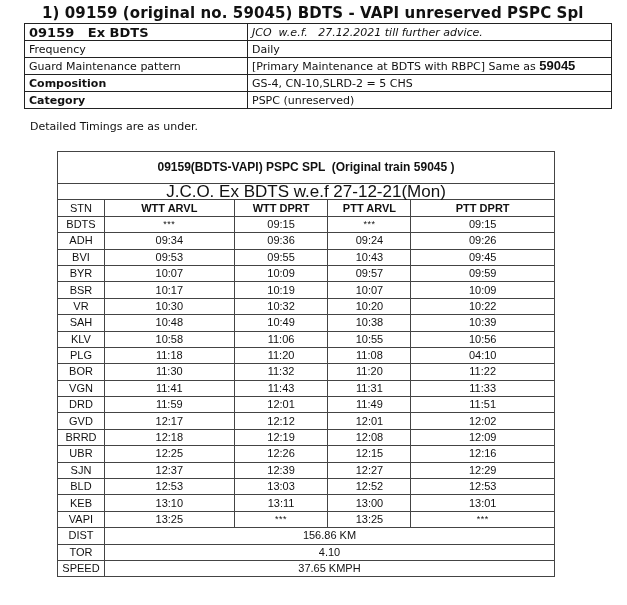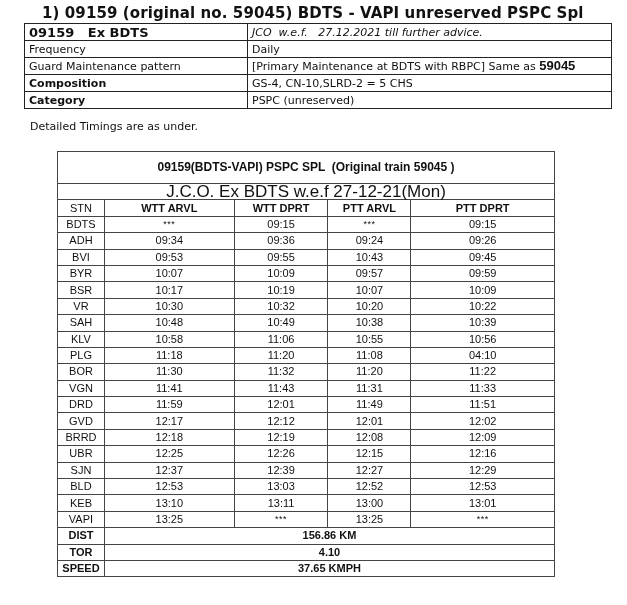--- a/index.html
+++ b/index.html
@@ -27,21 +27,21 @@
 
   #tt {
     position:absolute; left:57px; top:151px; width:498px;
     border-collapse:collapse; font-size:11px; text-align:center;
   }
   #tt td, #tt th { border:1px solid #444; padding:0; line-height:15px; height:15.4px; white-space:nowrap; }
   #tt .title-cell { height:31px; font-weight:bold; font-size:12px; }
   #tt .sub-cell { font-size:17px; }
   #tt th { font-weight:bold;text-align:center; }
   #tt th.stn-h { font-weight:normal; }
-  #tt .sum td { font-weight:bold; }
+  #tt .sum td { font-weight:normal; }
   col.c-stn { width:47px; }
   col.c1 { width:130px; }
   col.c2 { width:94px; }
   col.c3 { width:83px; }
   col.c4 { width:144px; }
   .stars { letter-spacing:0.5px; font-size:9px; }
 </style>
 </head>
 <body>
 

